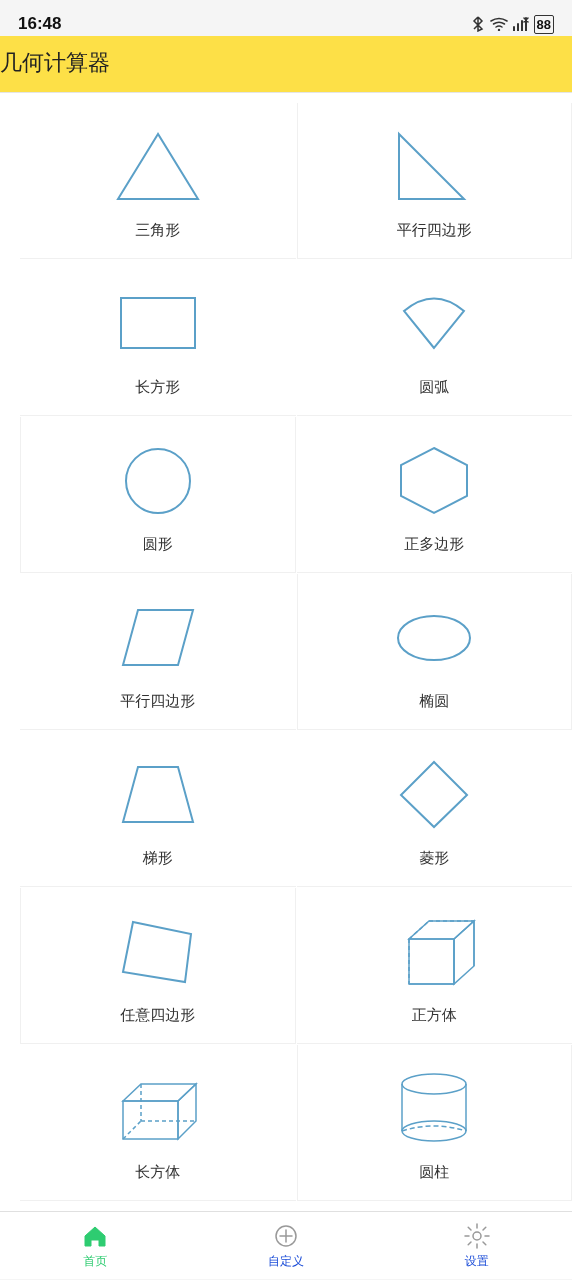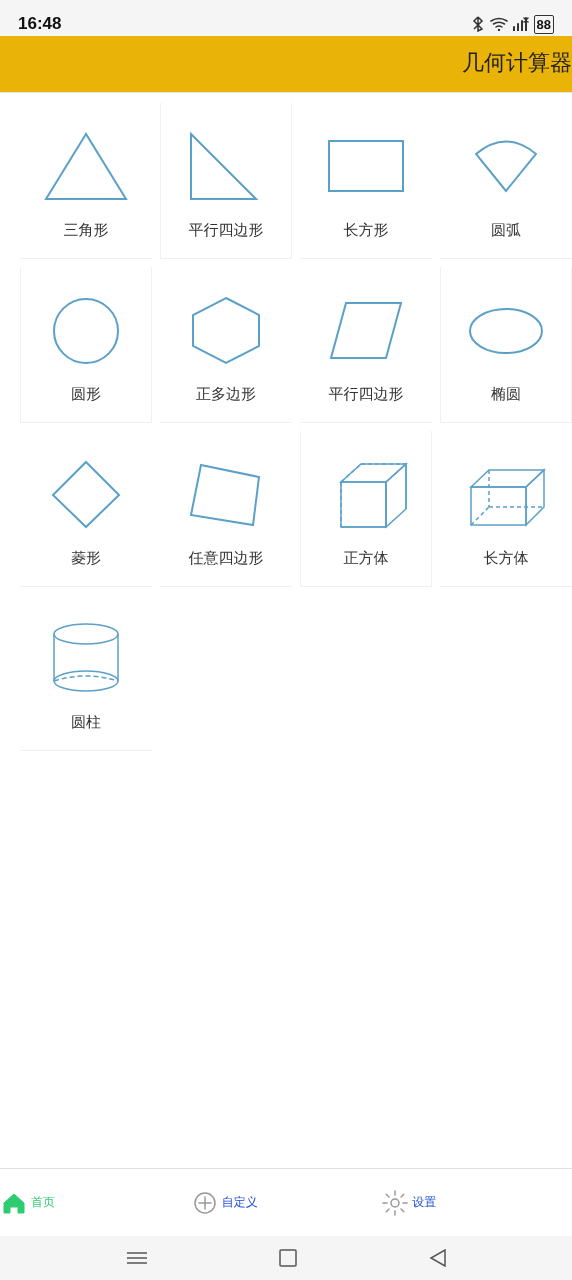--- a/index.html
+++ b/index.html
@@ -43,44 +43,44 @@
       border-radius: 2px;
       padding: 1px 2px;
       font-size: 11px;
       font-weight: 600;
       color: #111;
       position: relative;
     }
 
     
     .header {
-      background: #eab308;
-      text-align: right;
+      background: #fde047;
+      text-align: left;
       padding: 12px 0 14px;
       border-bottom: 1px solid #e5e5e5;
     }
     .header-title {
       font-size: 22px;
       font-weight: 500;
       color: #222;
     }
 
     
     .main-content {
       flex: 1;
       background: #fff;
       padding: 10px 0 10px;
       overflow-y: auto;
     }
 
     
     .shapes-grid {
       display: grid;
-      grid-template-columns: repeat(4, 1fr);
-      gap: 8px;
+      grid-template-columns: repeat(2, 1fr);
+      gap: 1px;
       padding-left: 20px;
     }
 
     .shape-item {
       display: flex;
       flex-direction: column;
       align-items: center;
       justify-content: flex-end;
       padding: 18px 10px 18px;
       cursor: pointer;
@@ -114,22 +114,23 @@
       background: #fff;
       border-top: 1px solid #e0e0e0;
       display: flex;
       align-items: center;
       height: 68px;
       padding: 0;
     }
     .nav-item {
       flex: 1;
       display: flex;
-      flex-direction: row;
-      align-items: center;
+      flex-direction: column;
+      align-items: center;
+      justify-content: center;
       gap: 3px;
       cursor: pointer;
       padding: 6px 0;
     }
     .nav-icon {
       width: 28px;
       height: 28px;
       display: flex;
       align-items: center;
       justify-content: center;
@@ -260,20 +261,28 @@
 
     <div class="shape-item">
       <div class="shape-icon">
         <svg width="90" height="75" viewBox="0 0 90 75">
           <ellipse cx="45" cy="38" rx="36" ry="22" stroke="#5ba0c8" fill="none" stroke-width="2"></ellipse>
         </svg>
       </div>
       <span class="shape-label">椭圆</span>
     </div>
 
+    <div class="shape-item">
+      <div class="shape-icon">
+        <svg width="90" height="75" viewBox="0 0 90 75">
+          <polygon points="25,10 65,10 80,65 10,65" stroke="#5ba0c8" fill="none" stroke-width="2"></polygon>
+        </svg>
+      </div>
+      <span class="shape-label">梯形</span>
+    </div>
 
     <div class="shape-item">
       <div class="shape-icon">
         <svg width="90" height="75" viewBox="0 0 90 75">
           <polygon points="45,5 78,38 45,70 12,38" stroke="#5ba0c8" fill="none" stroke-width="2"></polygon>
         </svg>
       </div>
       <span class="shape-label">菱形</span>
     </div>
 

